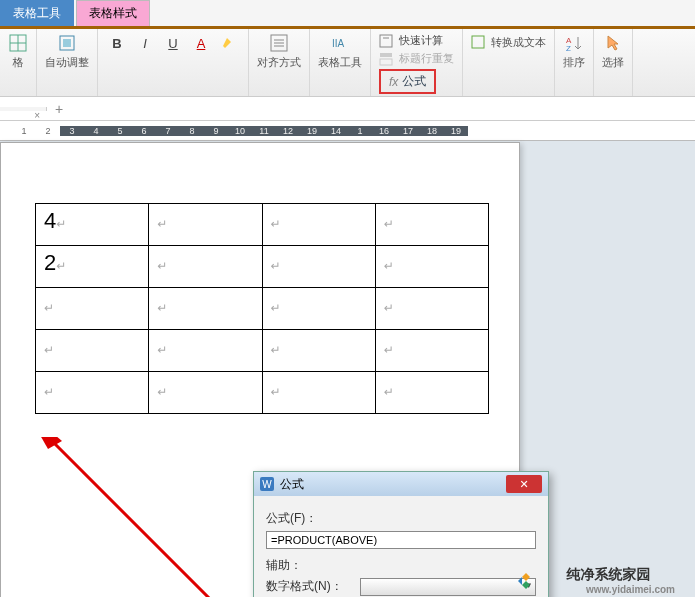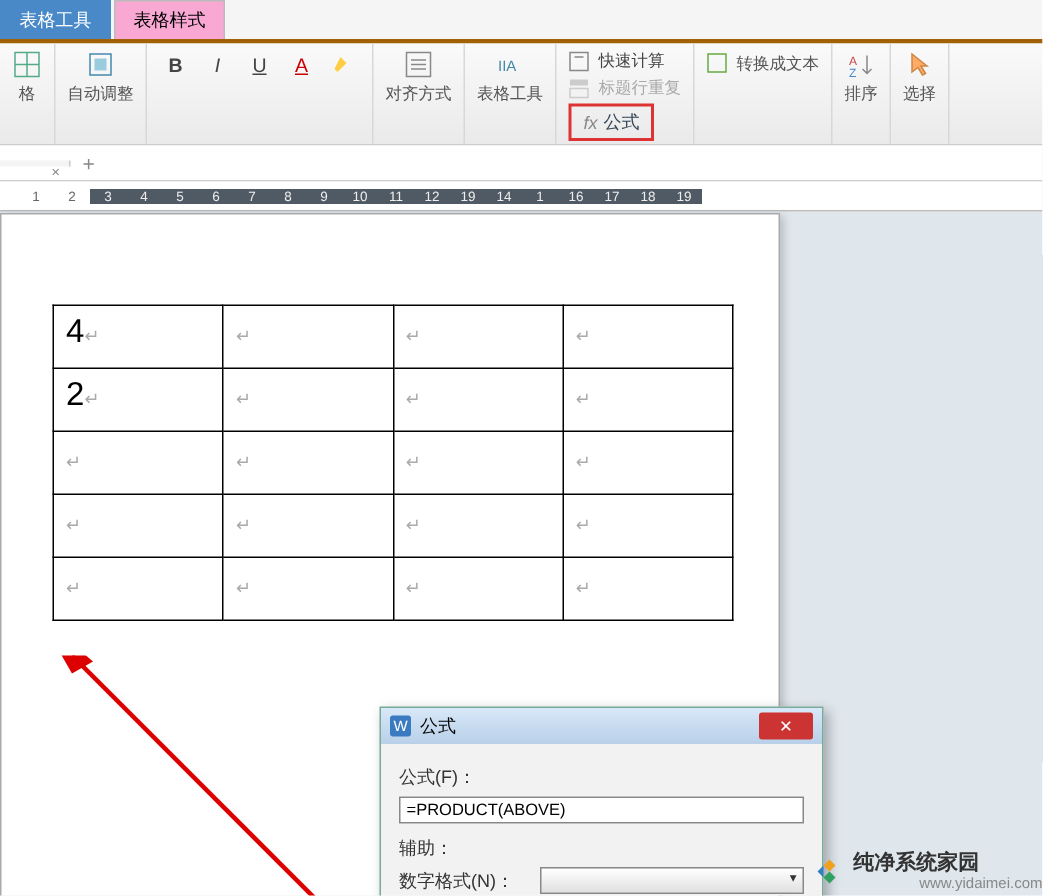--- a/index.html
+++ b/index.html
@@ -34,29 +34,29 @@
 .wtable td { border: 1px solid #000; height: 42px; width: 25%; vertical-align: top; padding: 4px 8px; font-size: 22px; font-family: SimSun, serif; color: #000; }
 .cellmark { color: #aaa; font-size: 12px; }
 
 .arrow { position: absolute; left: 28px; top: 340px; pointer-events: none; }
 
 .dialog { position: absolute; left: 253px; top: 374px; width: 296px; background: #f2f2f2; border: 1px solid #7a9; box-shadow: 3px 3px 8px rgba(0,0,0,.3); }
 .dlg-title { background: linear-gradient(#d8e8f8,#b8d0e8); display: flex; align-items: center; padding: 3px 6px; font-size: 12px; }
 .dlg-title .wlogo { width: 14px; height: 14px; background: #3a7ac0; color: #fff; font-size: 10px; display: inline-flex; align-items: center; justify-content: center; margin-right: 6px; border-radius: 2px; }
 .dlg-close { margin-left: auto; background: #c33; color: #fff; width: 36px; height: 18px; font-size: 11px; display: inline-flex; align-items: center; justify-content: center; border-radius: 2px; cursor: pointer; }
 .dlg-body { padding: 10px 12px; font-size: 12px; color: #333; }
-.dlg-row { display: flex; align-items: center; margin: 4px 0; gap: 4px; }
+.dlg-row { display: flex; margin: 4px 0; gap: 4px; }
 .dlg-row label { width: 90px; }
 .dlg-input { flex: 1; border: 1px solid #888; background: #fff; padding: 2px 4px; font-size: 11px; font-family: Liberation Sans, sans-serif; }
 .dlg-select { flex: 1; border: 1px solid #888; background: linear-gradient(#fff,#e0e0e0); padding: 1px 4px; font-size: 11px; position: relative; height: 18px; }
 .dlg-select::after { content: "▾"; position: absolute; right: 4px; top: 1px; font-size: 9px; }
 
-.watermark { position: absolute; right: 0; bottom: 2px; display: flex; align-items: center; gap: 6px; font-size: 14px; color: #333; font-weight: bold; }
+.watermark { position: absolute; right: 20px; bottom: 2px; display: flex; align-items: center; gap: 6px; font-size: 14px; color: #333; font-weight: bold; text-align: center; }
 .watermark .logo { width: 20px; height: 20px; }
-.watermark .sub { font-size: 10px; color: #888; font-weight: normal; display: block; margin-left: 44px; }
+.watermark .sub { font-size: 10px; color: #888; font-weight: bold; display: block; margin-left: 44px; }
 
 .vstack { display: flex; flex-direction: column; align-items: center; }
 </style>
 </head>
 <body>
 
 <div class="tab-bar">
   <div class="tab active">表格工具</div>
   <div class="tab">表格样式</div>
 </div>

